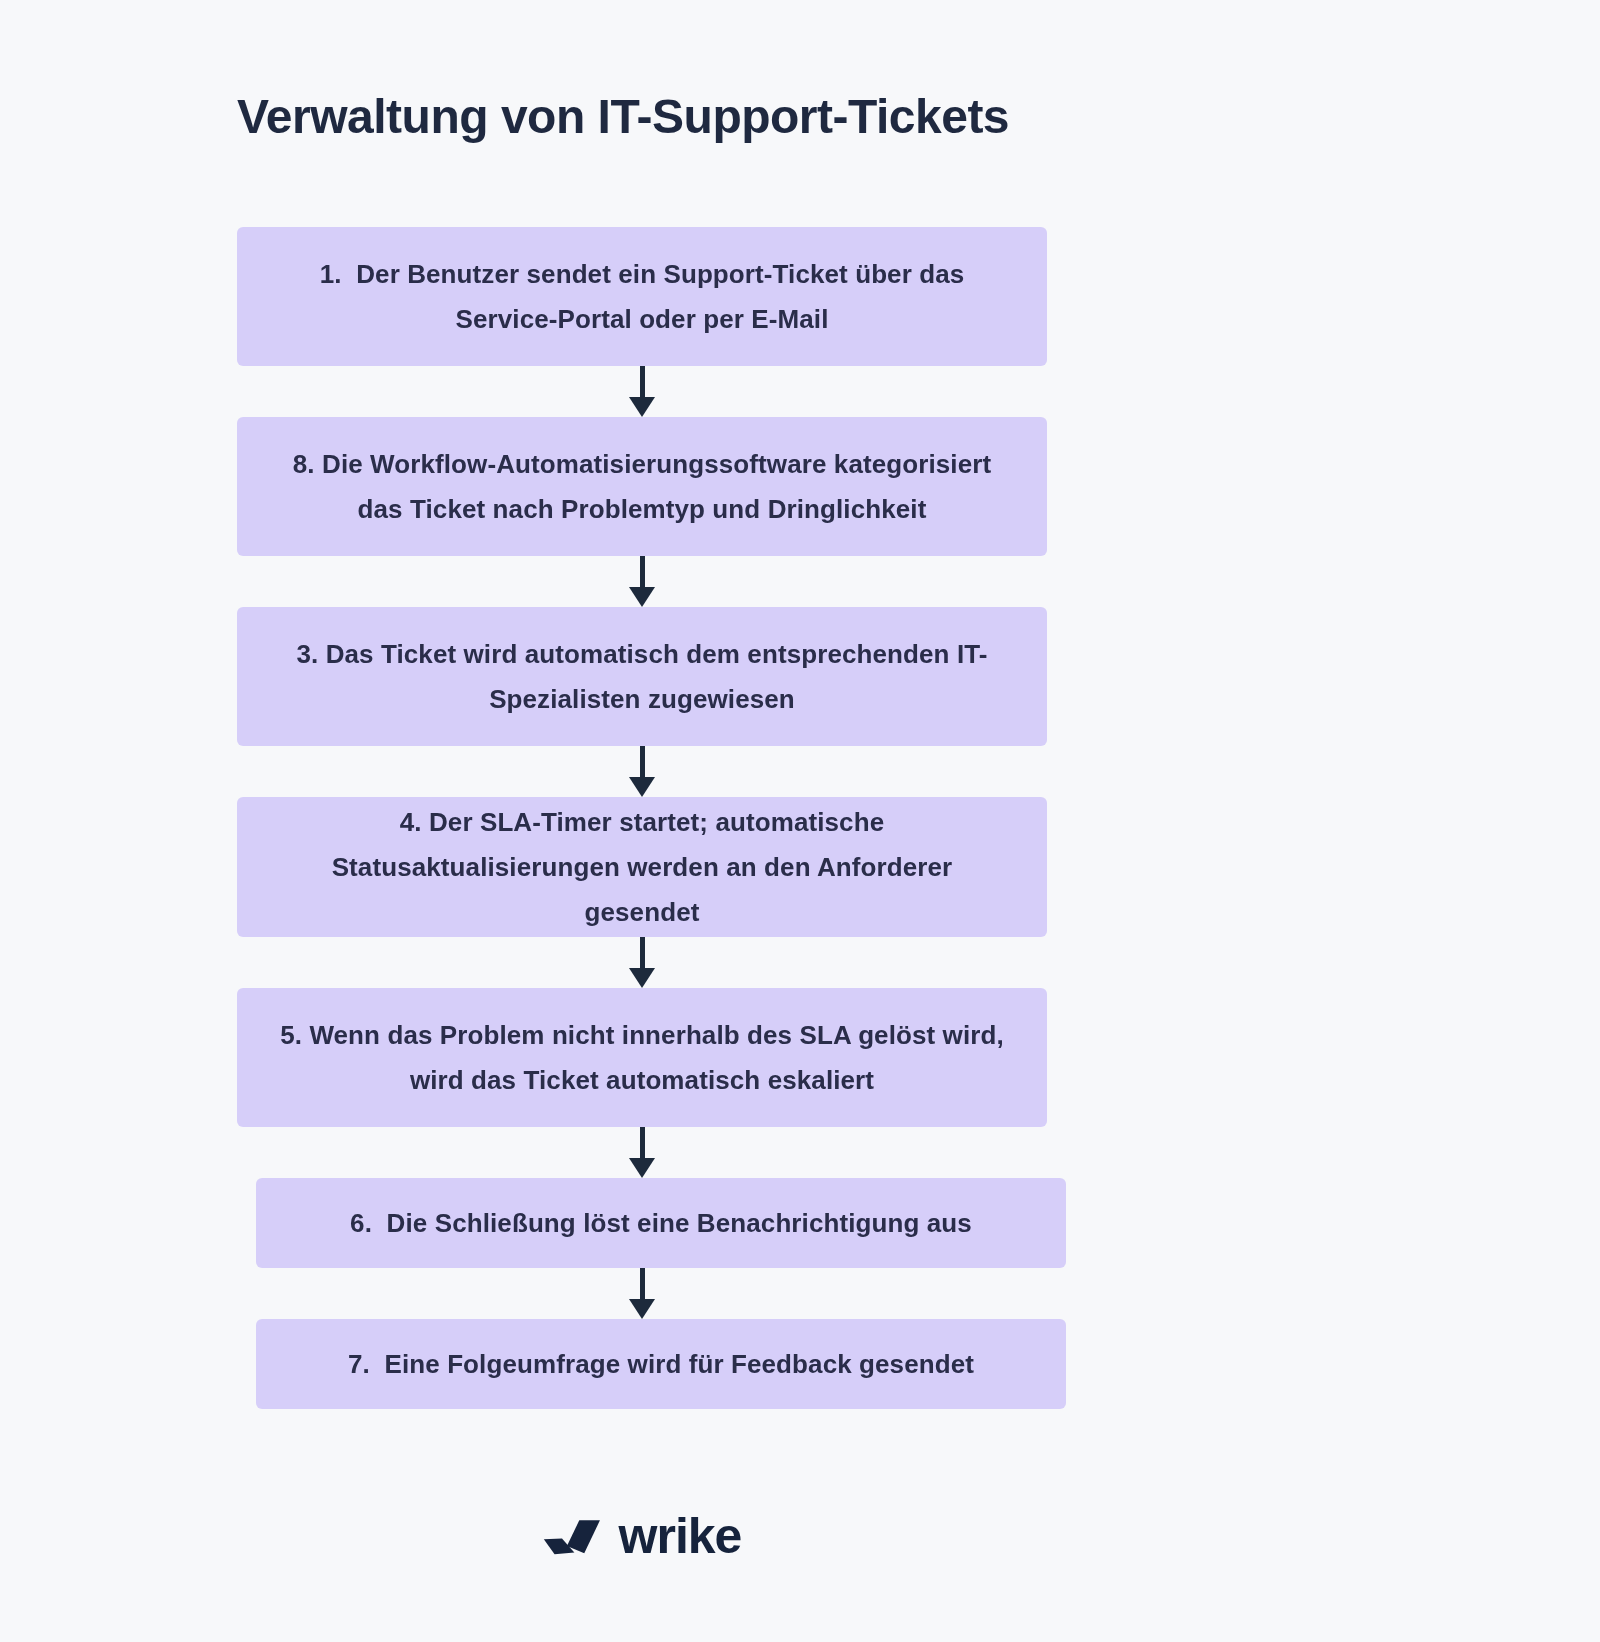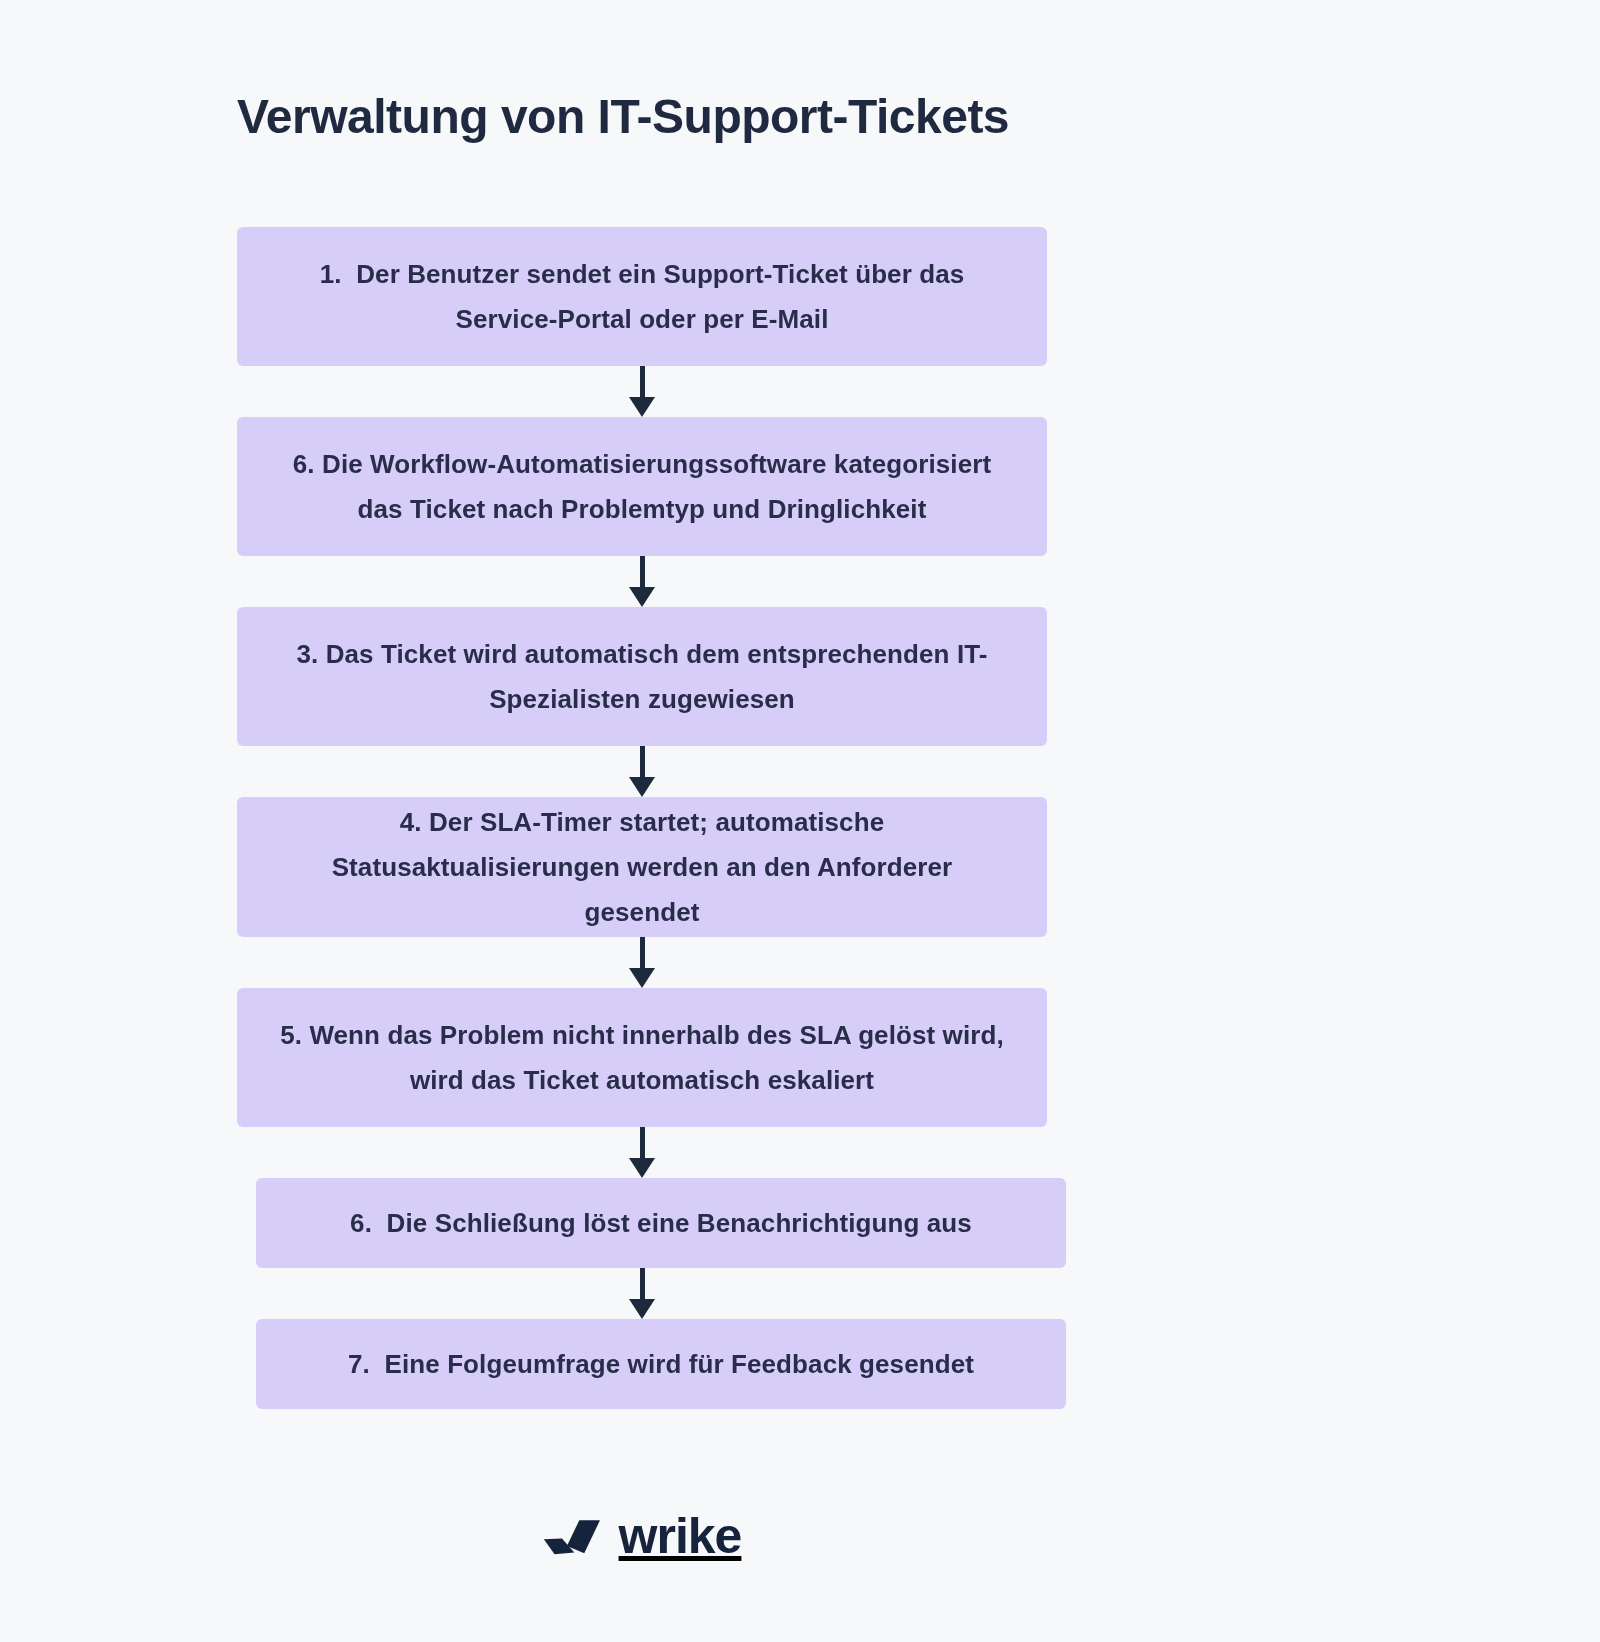--- a/index.html
+++ b/index.html
@@ -74,21 +74,20 @@
     border-left: 13px solid transparent;
     border-right: 13px solid transparent;
     border-top: 20px solid #1d2a3c;
   }
   .brand {
     margin-top: 98px;
     display: flex;
     align-items: center;
     justify-content: center;
     gap: 10px;
-    text-decoration: underline;
   }
   .brand svg { display: block; }
   .brand-word {
     font-size: 50px;
     font-weight: 700;
     letter-spacing: -1px;
     color: #16233c;
   }
 </style>
 </head>
@@ -104,21 +103,21 @@
       <div class="step-box lines-2">
         <span class="step-text">1.&nbsp; Der Benutzer sendet ein Support-Ticket über das
 Service-Portal oder per E-Mail</span>
       </div>
       <div class="arrow">
         <div class="stem"></div>
         <div class="head"></div>
       </div>
 
       <div class="step-box lines-2">
-        <span class="step-text">6. Die Workflow-Automatisierungssoftware kategorisiert
+        <span class="step-text">8. Die Workflow-Automatisierungssoftware kategorisiert
 das Ticket nach Problemtyp und Dringlichkeit</span>
       </div>
       <div class="arrow">
         <div class="stem"></div>
         <div class="head"></div>
       </div>
 
       <div class="step-box lines-2">
         <span class="step-text">3. Das Ticket wird automatisch dem entsprechenden IT-
 Spezialisten zugewiesen</span>

